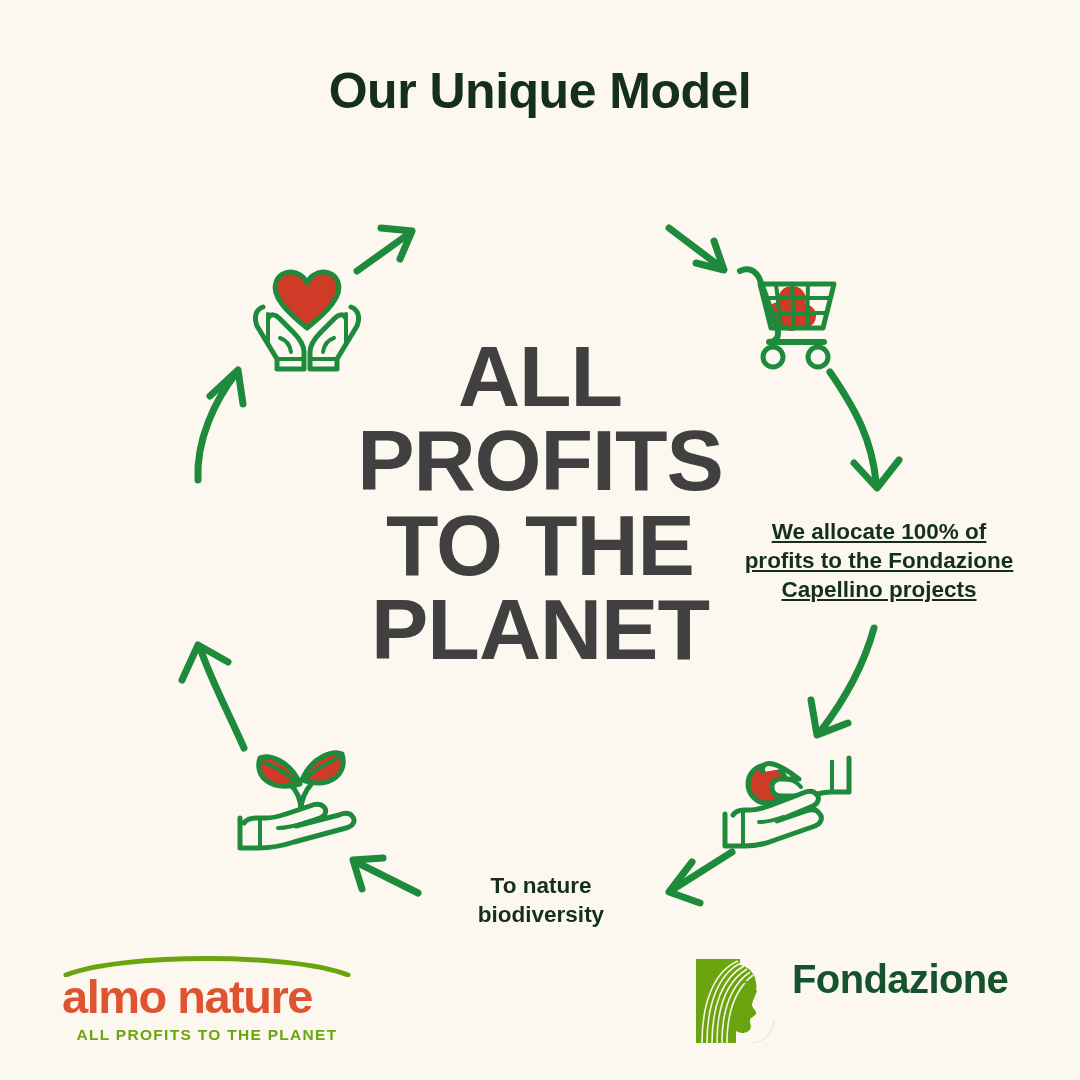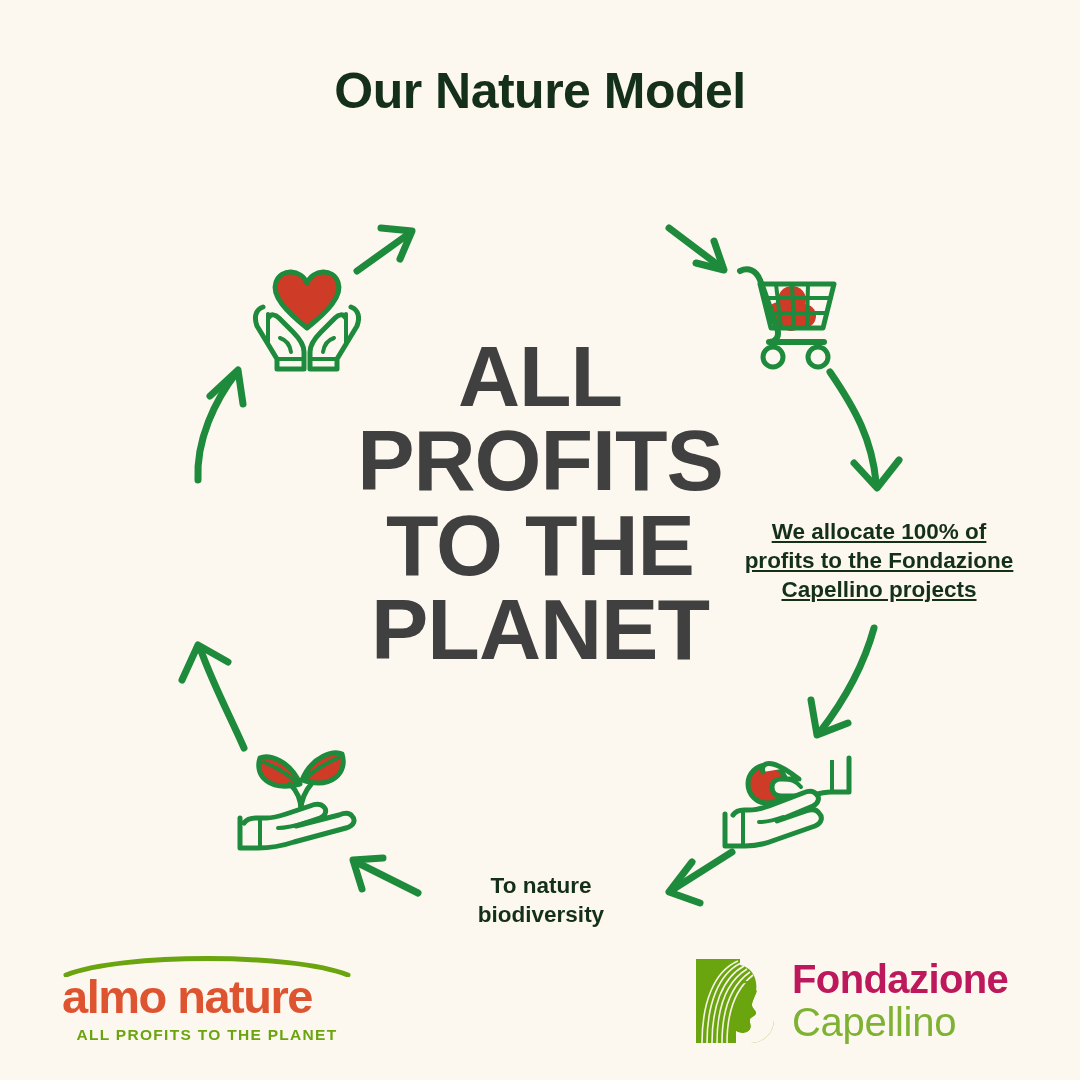--- a/index.html
+++ b/index.html
@@ -116,39 +116,39 @@
     color: #6aa40e;
     line-height: 1;
   }
   .fond-mark { position: absolute; left: 0; top: 2px; width: 82px; height: 88px; }
   .fond-name-1 {
     position: absolute;
     left: 98px; top: 3px;
     font-size: 40px;
     font-weight: bold;
     letter-spacing: -0.6px;
-    color: #be185d;
+    color: #14532d;
     line-height: 1.08;
   }
   .fond-name-2 {
     position: absolute;
     left: 98px; top: 46px;
     font-size: 40px;
     font-weight: normal;
     letter-spacing: -0.3px;
     color: #7eb233;
     line-height: 1.08;
   }
 </style>
 </head>
 <body>
 
 <div id="canvas">
 
-  <div class="page-title">Our Nature Model</div>
+  <div class="page-title">Our Unique Model</div>
 
   <svg id="arrows" viewBox="0 0 1080 1080" xmlns="http://www.w3.org/2000/svg">
     <g fill="none" stroke="#1d8a3c" stroke-width="7" stroke-linecap="round" stroke-linejoin="round">
 
       <path d="M198,480 C 196,440 215,400 237,372"></path>
       <path d="M210,396 L238,370 L243,404"></path>
 
       <path d="M357,271 L410,233"></path>
       <path d="M381,228 L412,231 L400,259"></path>
 
@@ -308,16 +308,15 @@
         <path d="M44,74 C48,76 53,75 55,72"></path>
       </g>
       <circle cx="53" cy="29" r="2" fill="#6aa40e"></circle>
       <g fill="none" stroke="#6aa40e" stroke-width="1.4">
         <path d="M46,60 L46,65"></path>
         <path d="M50,60 L50,65"></path>
         <path d="M54,60 L54,65"></path>
       </g>
     </svg>
     <div class="fond-name-1">Fondazione</div>
-    <div class="fond-name-2">Capellino</div>
   </div>
 
 </div>
 
 </body></html>

